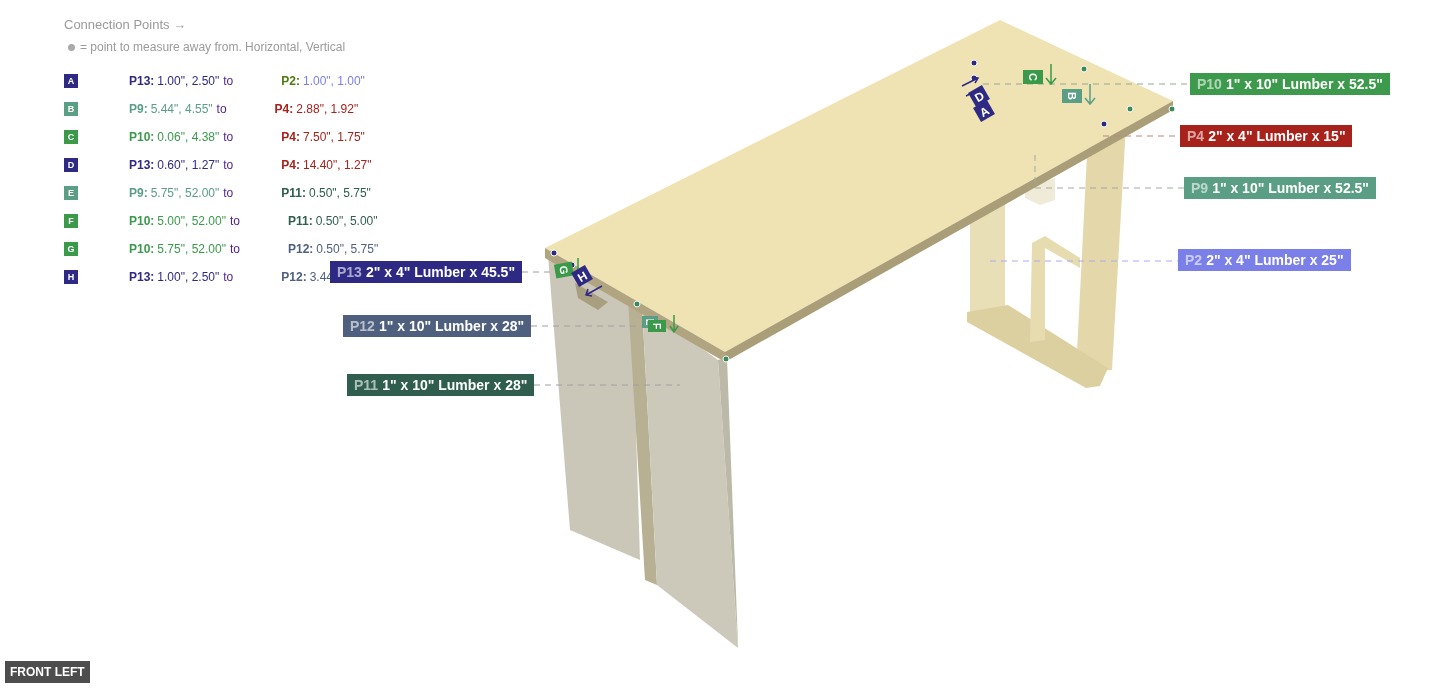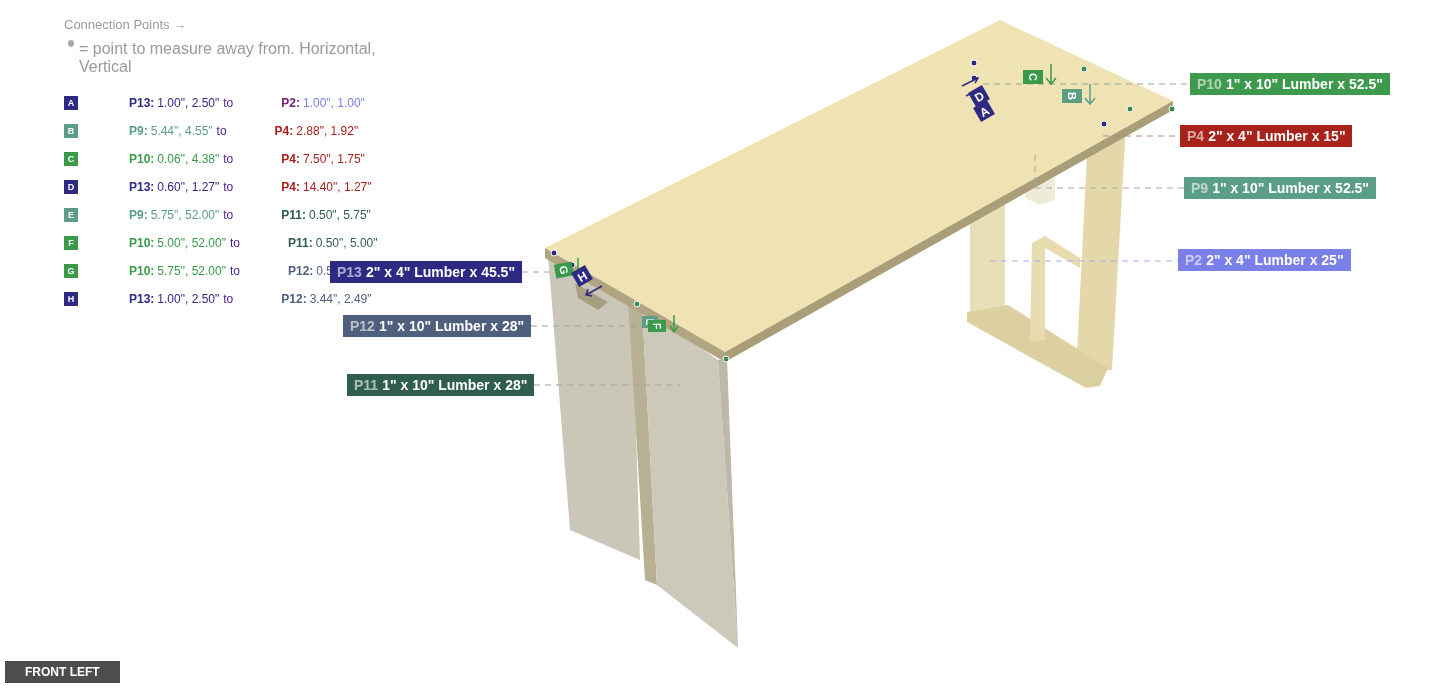--- a/index.html
+++ b/index.html
@@ -1,45 +1,45 @@
 <!DOCTYPE html>
 <html><head>
 <meta charset="utf-8">
 <style>
   html, body { margin:0; padding:0; }
   body { width:1431px; height:689px; background:#ffffff; position:relative; overflow:hidden; font-family:"Liberation Sans", sans-serif; }
   .legend { position:absolute; left:28px; top:17px; width:320px;margin-left:36px; }
   .legend-title { font-size:13px; color:#9a9a9a; margin-bottom:8px; }
-  .legend-sub { font-size:16px; color:#9a9a9a; margin-bottom:13px; display:flex; align-items:flex-start; }
+  .legend-sub { font-size:12px; color:#9a9a9a; margin-bottom:13px; display:flex; align-items:center; }
   .legend-sub .dot { display:inline-block; width:7px; height:7px; border-radius:50%; background:#a9a9a9; margin:0 5px 0 4px; }
   .legend-row { display:flex; align-items:center; height:28px; font-size:12px; white-space:nowrap; }
   .badge { display:inline-block; width:14px; height:14px; line-height:14px; color:#fff; font-size:9px; font-weight:bold; text-align:center; margin-right:7px; }
   .lp { font-weight:bold; margin-right:3px;padding-left:44px; }
   .to { color:#4c1d95; margin:0 4px; }
   .svgwrap { position:absolute; left:0; top:0; }
   .part-label { position:absolute; height:22px; line-height:22px; padding:0 7px; color:#fff; font-weight:bold; font-size:14px; white-space:nowrap; box-sizing:border-box; }
   .part-label .pid { opacity:0.6; margin-right:4px; }
-  .view-badge { position:absolute; left:5px; top:661px; background:#4d4d4d; color:#fff; font-weight:bold; font-size:12px; padding:4px 20px; }
+  .view-badge { position:absolute; left:5px; top:661px; background:#4d4d4d; color:#fff; font-weight:bold; font-size:12px; padding:4px 5px; }
 </style>
 </head>
 <body>
 
 <div class="legend">
   <div class="legend-title">Connection Points →</div>
   <div class="legend-sub">
     <span class="dot"></span>
     <span>= point to measure away from. Horizontal, Vertical</span>
   </div>
   <div id="legend-rows">
       <div class="legend-row">
         <span class="badge" style="background:#2e2a84">A</span>
         <span class="lp" style="color:#2e2a84">P13:</span>
         <span style="color:#2e2a84">1.00", 2.50"</span>
         <span class="to">to</span>
-        <span class="lp" style="color:#701a75">P2:</span>
+        <span class="lp" style="color:#4d7c0f">P2:</span>
         <span style="color:#7b7fe8">1.00", 1.00"</span>
       </div>
       <div class="legend-row">
         <span class="badge" style="background:#5a9e86">B</span>
         <span class="lp" style="color:#5a9e86">P9:</span>
         <span style="color:#5a9e86">5.44", 4.55"</span>
         <span class="to">to</span>
         <span class="lp" style="color:#a8221c">P4:</span>
         <span style="color:#a8221c">2.88", 1.92"</span>
       </div>

